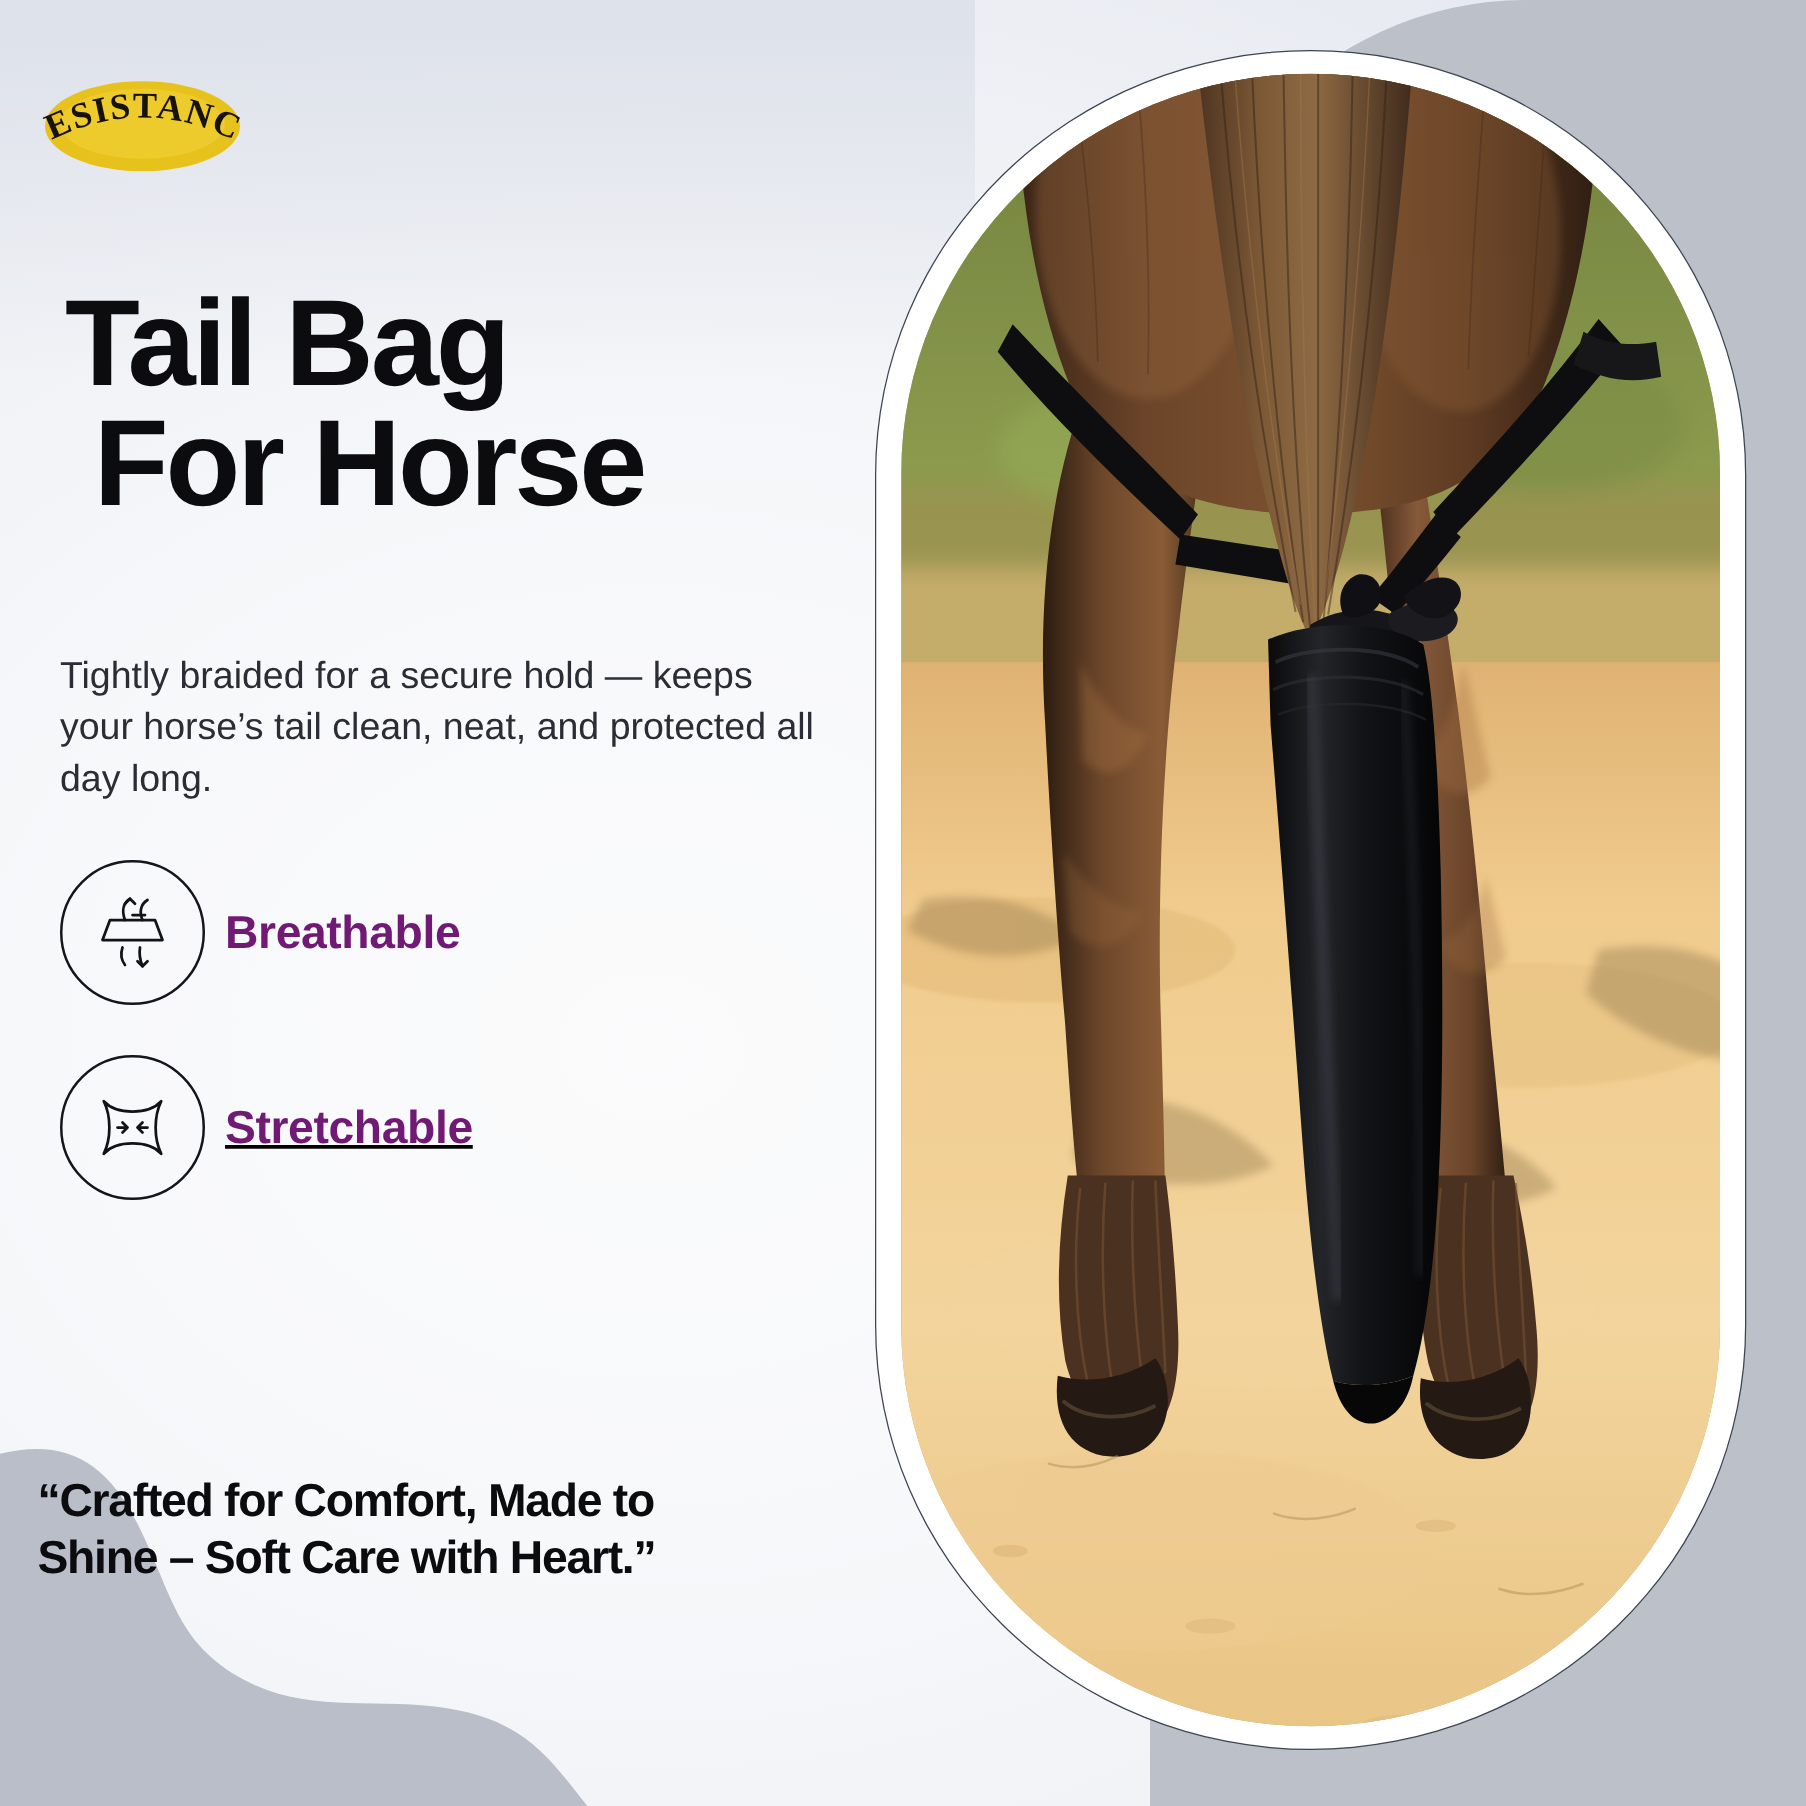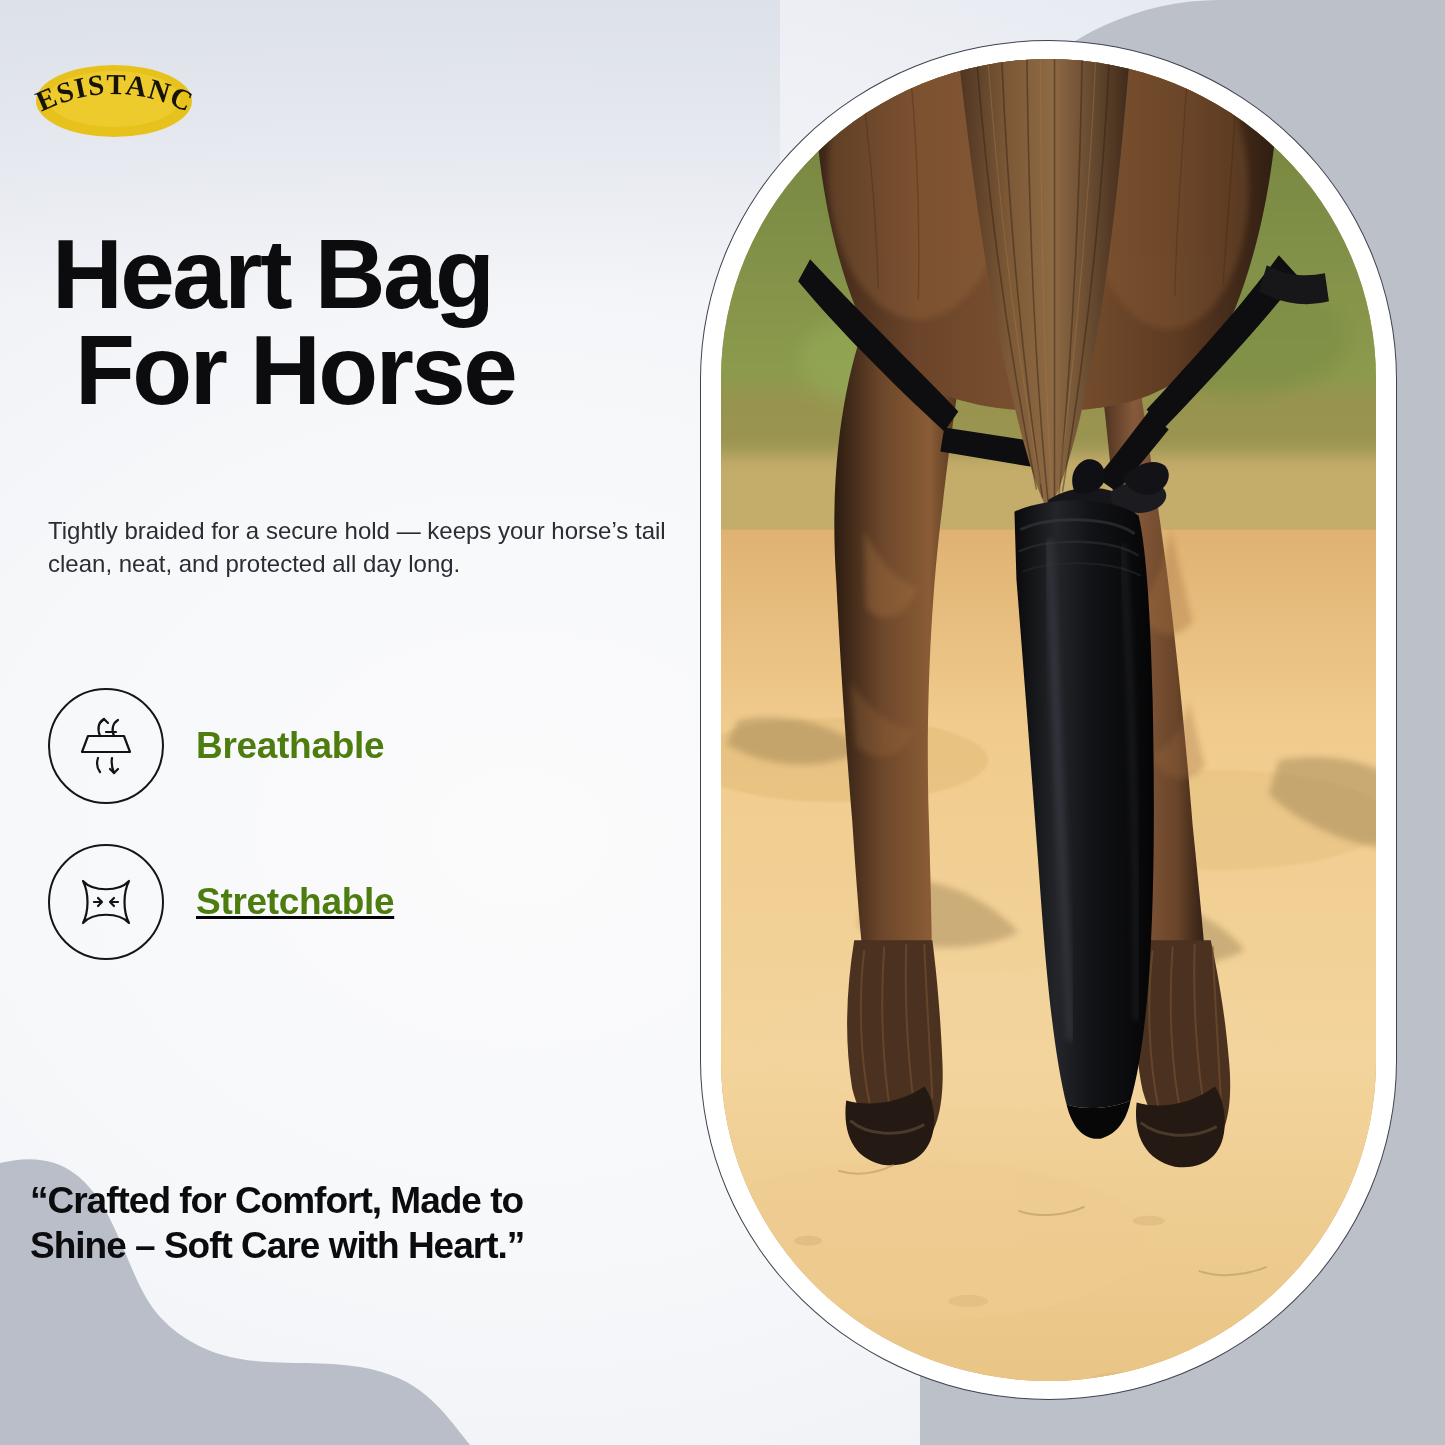--- a/index.html
+++ b/index.html
@@ -56,38 +56,38 @@
   .headline{
     position:absolute;left:52px;top:160px;width:640px;
     font-size:98px;line-height:0.98;font-weight:800;letter-spacing:-2.5px;
     color:#0c0c0f;
   }
   .headline .l2{display:block;margin-left:23px;}
 
   
   .subcopy{
     position:absolute;left:48px;top:490px;width:620px;
-    font-size:24px;line-height:1.38;color:#2a2d34;font-weight:400;
+    font-size:30px;line-height:1.38;color:#2a2d34;font-weight:400;
   }
 
   
   .features{position:absolute;left:48px;top:686px;width:620px;}
   .feature{
     display:flex;align-items:center;height:120px;margin-bottom:36px;
   }
   .feature:last-child{margin-bottom:0;text-decoration:underline;}
   .f-icon{
     width:112px;height:112px;border-radius:50%;
     border:2.5px solid #14161b;
     display:flex;align-items:center;justify-content:center;
     flex:0 0 112px;background:transparent;
   }
   .f-icon svg{display:block;}
   .f-label{
-    margin-left:32px;font-size:37px;font-weight:800;color:#4d7c0f;
+    margin-left:16px;font-size:37px;font-weight:800;color:#701a75;
     letter-spacing:-0.3px;
   }
 
   
   .quote{
     position:absolute;left:30px;top:1178px;width:690px;
     font-size:37px;line-height:1.22;font-weight:800;color:#0c0c0f;
     letter-spacing:-1px;
   }
   .quote .q2{display:block;}
@@ -113,21 +113,21 @@
       <defs>
         <path id="arcpath" d="M8,62 Q90,16 172,62"></path>
       </defs>
       <text font-family="'Liberation Serif', serif" font-size="29" font-weight="bold" fill="#171309" letter-spacing="1.2">
         <textPath href="#arcpath" startOffset="50%" text-anchor="middle">RESISTANCE</textPath>
       </text>
     </svg>
   </div>
 
   <h1 class="headline">
-    <span>Heart Bag</span>
+    <span>Tail Bag</span>
     <span class="l2">For Horse</span>
   </h1>
 
   <p class="subcopy">Tightly braided for a secure hold — keeps your horse’s tail clean, neat, and protected all day long.</p>
 
   <div class="features">
 
     <div class="feature">
       <span class="f-icon">
         <svg width="80" height="80" viewBox="0 0 80 80" fill="none" stroke="#111317" stroke-width="2.2" stroke-linecap="round" stroke-linejoin="round">

